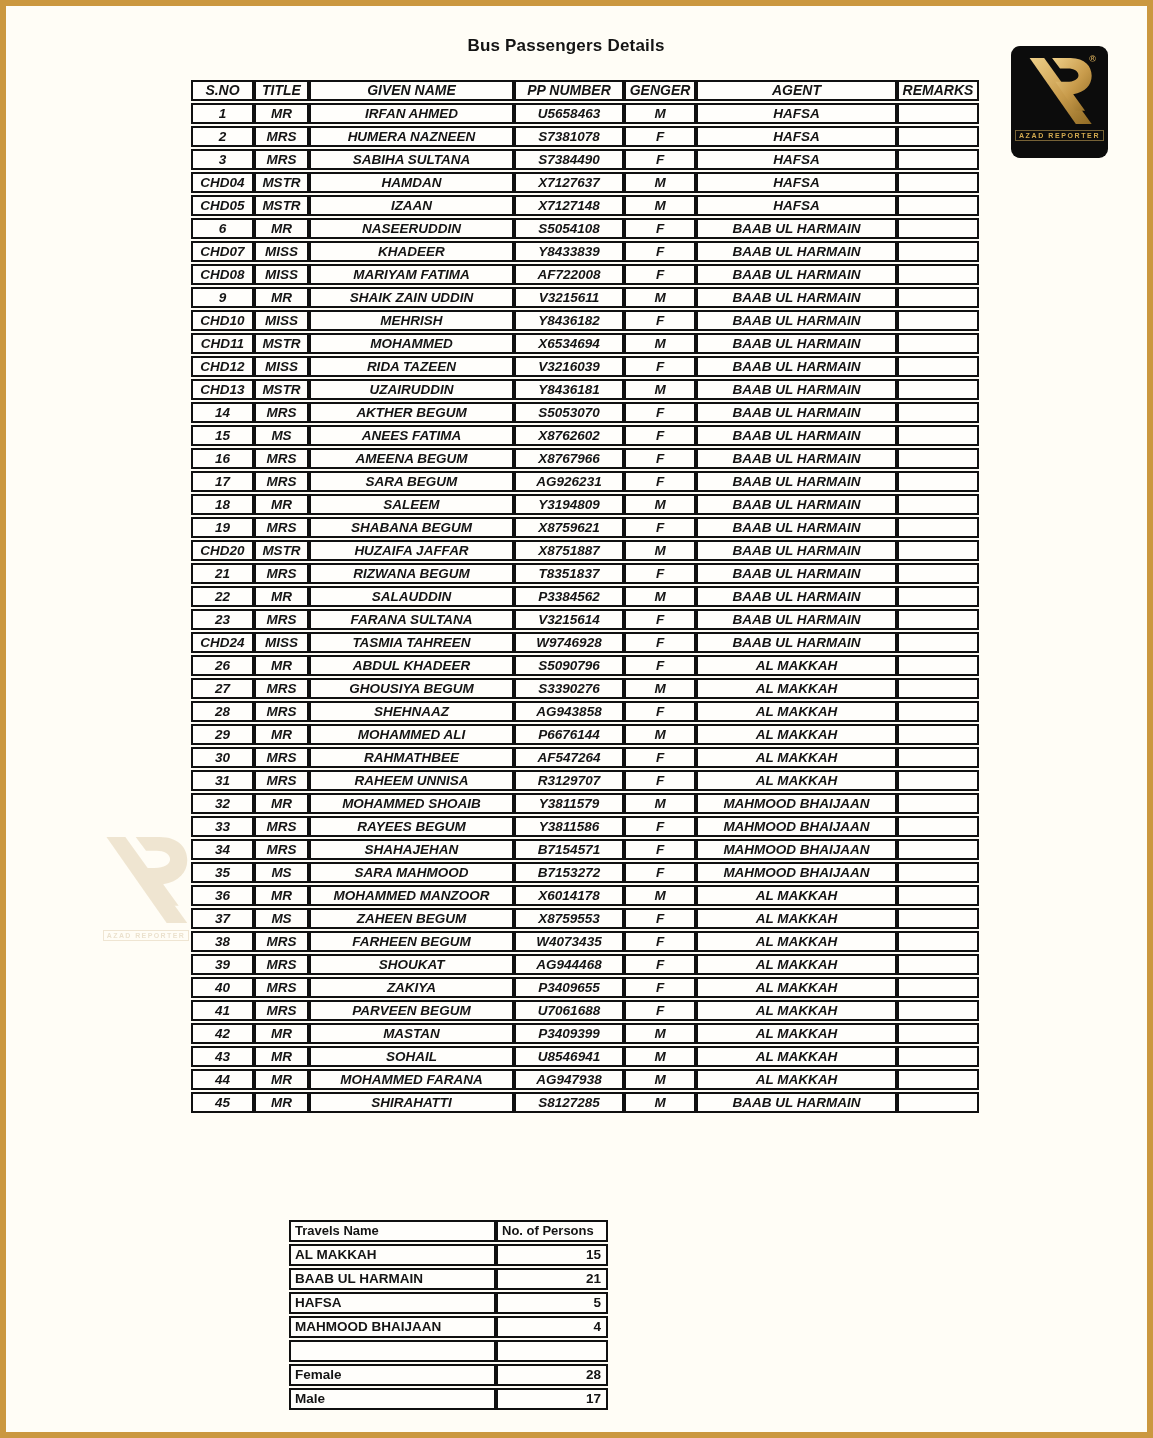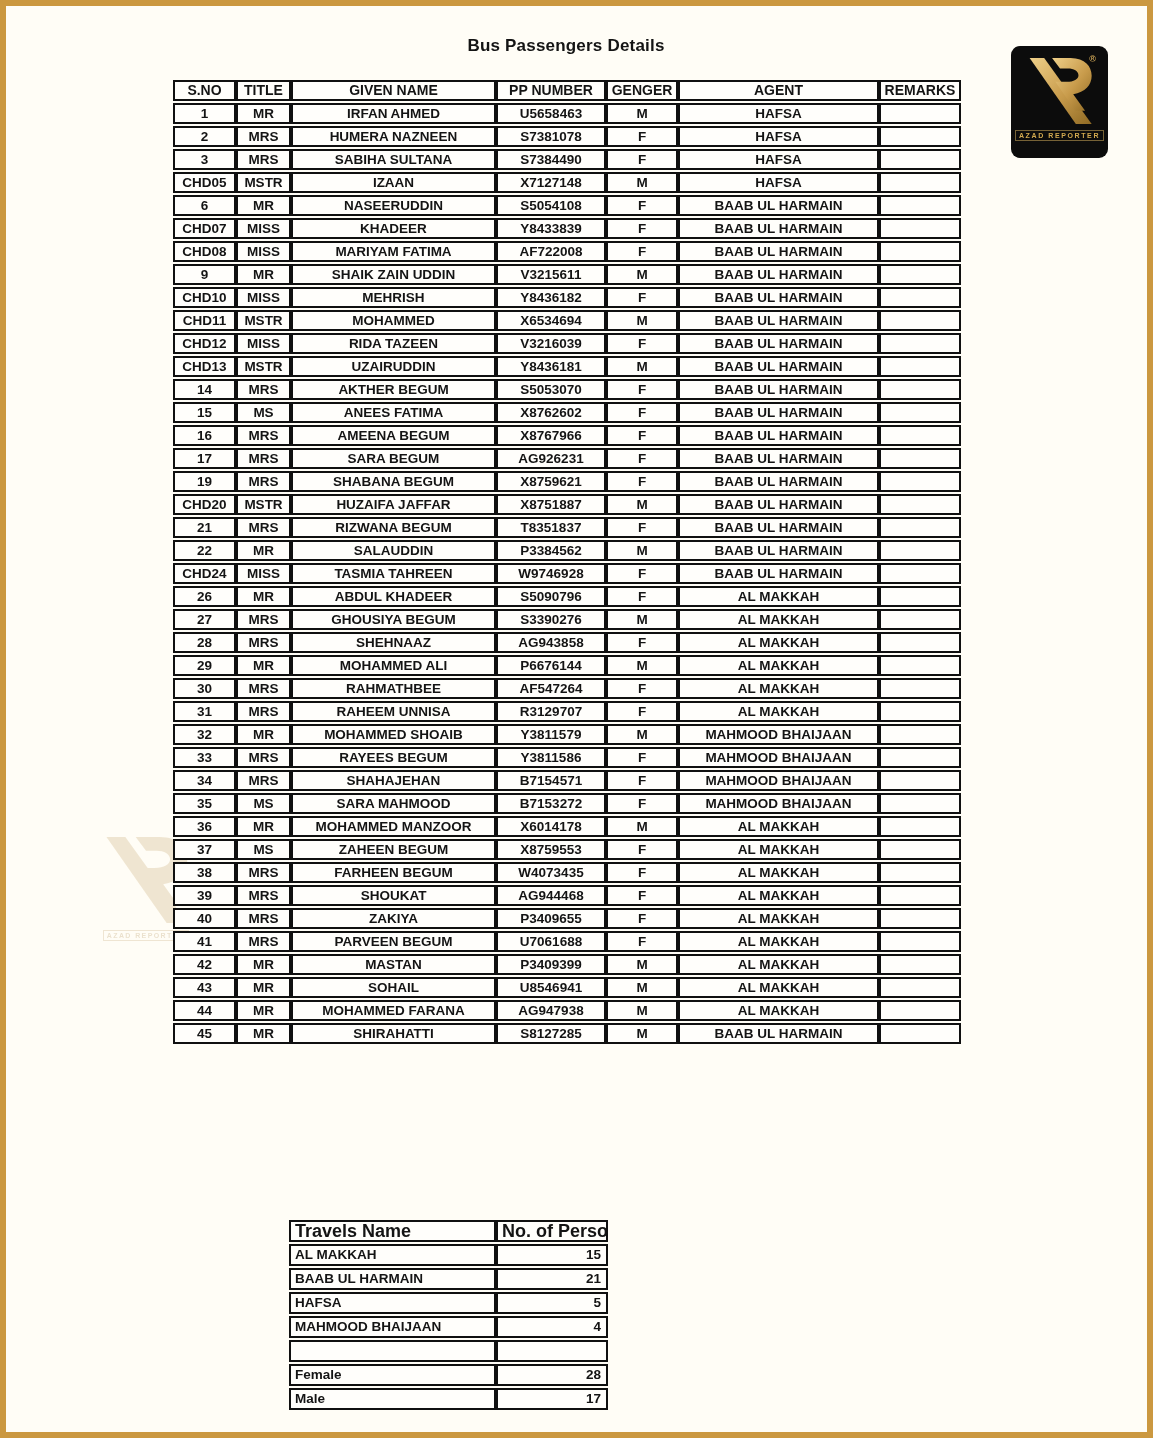--- a/index.html
+++ b/index.html
@@ -13,24 +13,24 @@
     position:absolute; top:30px; left:0; width:1120px; text-align:center;
     font-size:17px; font-weight:bold; color:#141414; margin:0; letter-spacing:0.2px;
   }
   
   table { border-collapse:separate; border-spacing:0 2px; position:absolute; z-index:2; table-layout:fixed; }
   th, td {
     border:2px solid #101010; background:#fffefb; color:#141414;
     font-weight:bold; font-size:13.5px; height:17px; line-height:17px;
     padding:0 2px; text-align:center; white-space:nowrap; overflow:hidden;
   }
-  .main  { left:167px; top:72px; width:788px; }
+  .main  { left:185px; top:72px; width:788px;font-style:italic; }
   .main th { font-size:14px; }
   .summary { left:283px; top:1212px; width:319px; }
-  .summary th { text-align:left; padding-left:4px; font-size:18px; height:18px; line-height:18px; }
+  .summary th { text-align:left; padding-left:4px; font-size:13px; height:18px; line-height:18px; }
   .summary td { height:18px; line-height:18px; }
   .summary td:first-child { text-align:left; padding-left:4px; }
   .summary td:last-child  { text-align:right; padding-right:5px; }
   
   .logo {
     position:absolute; left:1005px; top:40px; width:97px; height:112px; z-index:3;
     background:#0c0c0c; border-radius:9px;
     display:flex; flex-direction:column; align-items:center; justify-content:flex-start;
   }
   .logo svg { width:66px; height:74px; margin-top:8px; }
@@ -124,20 +124,29 @@
         <tr>
           <td>3</td>
           <td>MRS</td>
           <td>SABIHA SULTANA</td>
           <td>S7384490</td>
           <td>F</td>
           <td>HAFSA</td>
           <td></td>
         </tr>
         <tr>
+          <td>CHD04</td>
+          <td>MSTR</td>
+          <td>HAMDAN</td>
+          <td>X7127637</td>
+          <td>M</td>
+          <td>HAFSA</td>
+          <td></td>
+        </tr>
+        <tr>
           <td>CHD05</td>
           <td>MSTR</td>
           <td>IZAAN</td>
           <td>X7127148</td>
           <td>M</td>
           <td>HAFSA</td>
           <td></td>
         </tr>
         <tr>
           <td>6</td>
@@ -241,20 +250,29 @@
         <tr>
           <td>17</td>
           <td>MRS</td>
           <td>SARA BEGUM</td>
           <td>AG926231</td>
           <td>F</td>
           <td>BAAB UL HARMAIN</td>
           <td></td>
         </tr>
         <tr>
+          <td>18</td>
+          <td>MR</td>
+          <td>SALEEM</td>
+          <td>Y3194809</td>
+          <td>M</td>
+          <td>BAAB UL HARMAIN</td>
+          <td></td>
+        </tr>
+        <tr>
           <td>19</td>
           <td>MRS</td>
           <td>SHABANA BEGUM</td>
           <td>X8759621</td>
           <td>F</td>
           <td>BAAB UL HARMAIN</td>
           <td></td>
         </tr>
         <tr>
           <td>CHD20</td>
@@ -273,20 +291,29 @@
           <td>F</td>
           <td>BAAB UL HARMAIN</td>
           <td></td>
         </tr>
         <tr>
           <td>22</td>
           <td>MR</td>
           <td>SALAUDDIN</td>
           <td>P3384562</td>
           <td>M</td>
+          <td>BAAB UL HARMAIN</td>
+          <td></td>
+        </tr>
+        <tr>
+          <td>23</td>
+          <td>MRS</td>
+          <td>FARANA SULTANA</td>
+          <td>V3215614</td>
+          <td>F</td>
           <td>BAAB UL HARMAIN</td>
           <td></td>
         </tr>
         <tr>
           <td>CHD24</td>
           <td>MISS</td>
           <td>TASMIA TAHREEN</td>
           <td>W9746928</td>
           <td>F</td>
           <td>BAAB UL HARMAIN</td>

